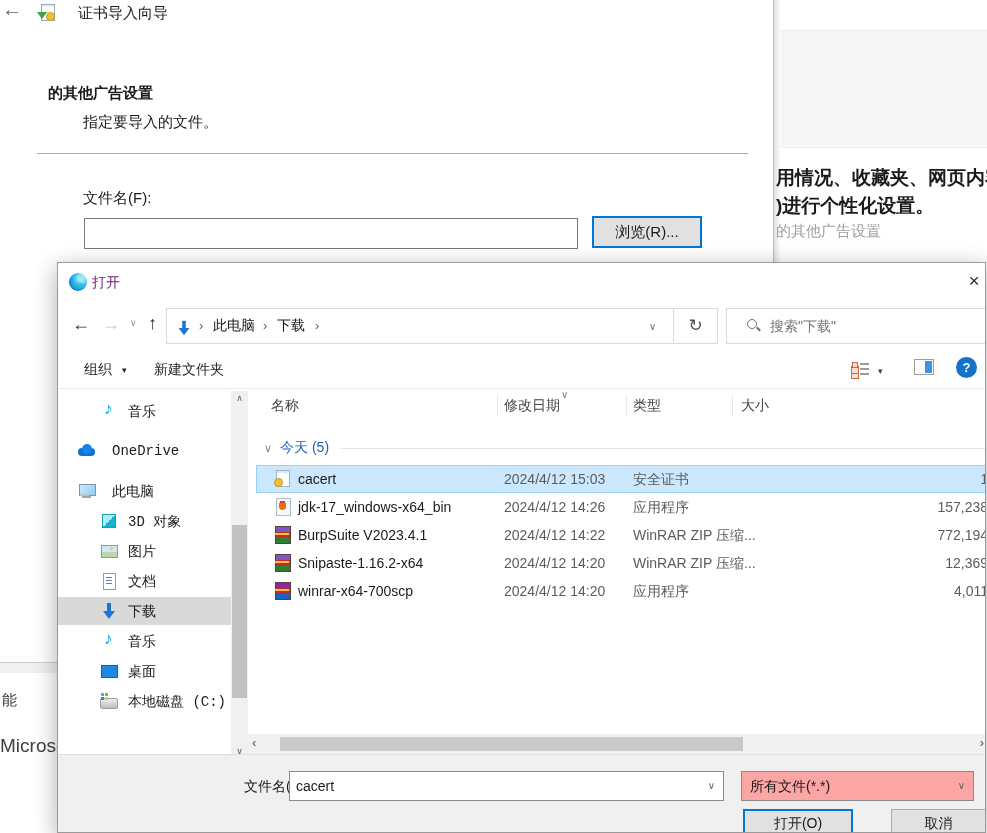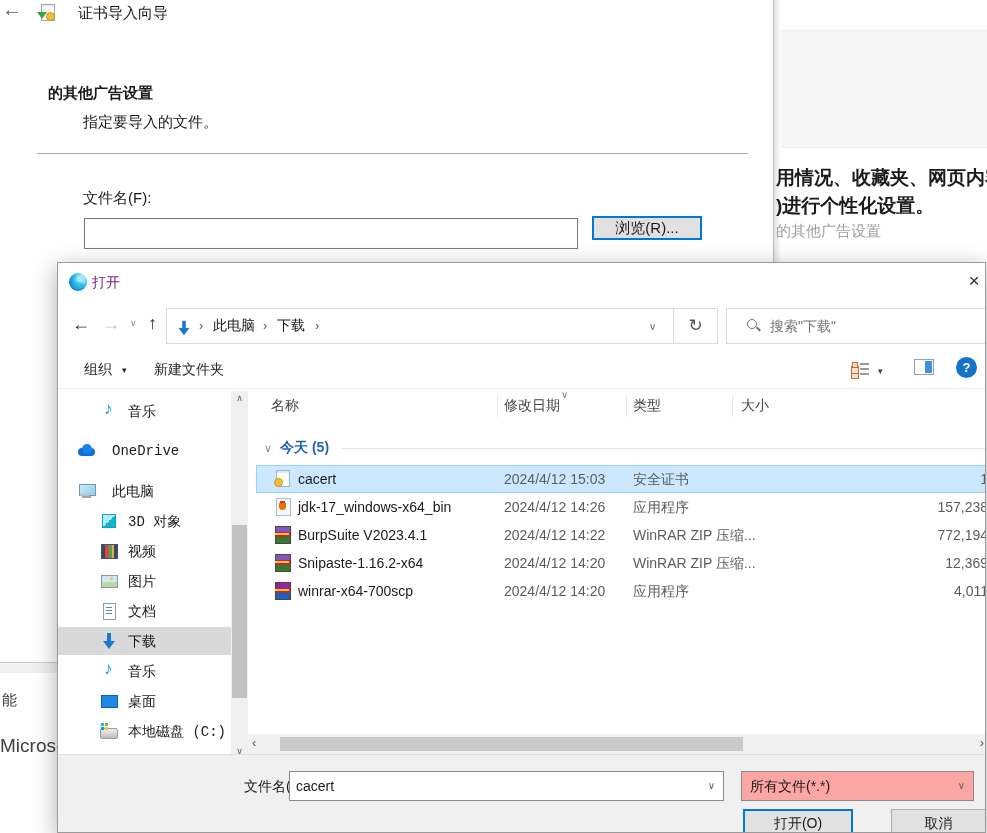--- a/index.html
+++ b/index.html
@@ -13,21 +13,21 @@
   .wiz-ico { position:absolute; left:37px; top:4px; width:18px; height:18px; }
   .wiz-ico::before { content:""; position:absolute; left:4px; top:0; width:12px; height:15px; background:#fdfdf6; border:1px solid #9aa7b5; box-shadow:inset 0 2px 0 #e8eef4; }
   .wiz-ico::after { content:""; position:absolute; left:9px; top:8px; width:7px; height:7px; background:#f2c037; border:1px solid #c79a1c; border-radius:50%; }
   .wiz-ico b { position:absolute; left:0; top:8px; width:0; height:0; border-left:5px solid transparent; border-right:5px solid transparent; border-top:7px solid #43a047; }
   .wiz-title { position:absolute; left:64px; top:4px; font-size:15px; color:#1a1a1a;margin-left:14px; }
   .wiz-heading { position:absolute; left:48px; top:84px; font-size:15px; font-weight:bold; color:#1a1a1a; }
   .wiz-desc { position:absolute; left:83px; top:113px; font-size:15px; color:#1a1a1a; }
   .wiz-sep { position:absolute; left:37px; top:153px; width:711px; height:1px; background:#a9a9a9; }
   .wiz-fn-label { position:absolute; left:83px; top:189px; font-size:15px; color:#1a1a1a; }
   .wiz-input { position:absolute; left:84px; top:218px; width:494px; height:31px; border:1px solid #7a7a7a; background:#fff; font-size:14px; padding:0 6px; }
-  .wiz-browse { position:absolute; left:592px; top:216px; width:110px; height:24px; background:#e1e1e1; border:2px solid #0078d7; font-size:15px; color:#1a1a1a; font-family:inherit; }
+  .wiz-browse { position:absolute; left:592px; top:216px; width:110px; height:32px; background:#e1e1e1; border:2px solid #0078d7; font-size:15px; color:#1a1a1a; font-family:inherit; }
   .wiz-edge { position:absolute; left:773px; top:0; width:1px; height:262px; background:#bcbcbc; }
   .wiz-shadow { position:absolute; left:774px; top:0; width:7px; height:262px; background:linear-gradient(90deg,rgba(0,0,0,.12),rgba(0,0,0,0)); }
 
   
   .set-card { position:absolute; left:781px; top:30px; width:206px; height:118px; background:#f6f6f6; border-top:1px solid #ededed; border-bottom:1px solid #ededed; }
   .set-bold1 { position:absolute; left:776px; top:165px; width:215px; font-size:19px; font-weight:bold; color:#1a1a1a; white-space:nowrap; }
   .set-bold2 { position:absolute; left:776px; top:193px; font-size:19px; font-weight:bold; color:#1a1a1a; white-space:nowrap; }
   .set-gray { position:absolute; left:776px; top:222px; font-size:15px; color:#a0a0a0; white-space:nowrap; }
   .set-left-partial { position:absolute; left:2px; top:691px; font-size:15px; color:#3a3a3a; }
   .set-left-brand { position:absolute; left:0; top:735px; font-size:19px; color:#404040; }
@@ -105,21 +105,21 @@
   .ico.disk::after { content:""; position:absolute; left:1px; top:1px; width:3px; height:3px; background:#29b6f6; box-shadow:4px 0 0 #7cb342, 0 4px 0 #039be5, 4px 4px 0 #fbc02d; }
 
   
   .filearea { position:absolute; left:190px; top:128px; width:739px; height:343px; overflow:hidden; background:#fff; }
   .cols { position:relative; height:30px; }
   .col-h { position:absolute; top:6px; font-size:14px; color:#444; white-space:nowrap; }
   .col-sort { position:absolute; left:313px; top:-2px; font-size:10px; color:#7a7a7a; }
   .col-sep { position:absolute; top:4px; width:1px; height:22px; background:#e8e8e8; }
   .group-row { position:relative; margin-top:16px; height:22px; display:flex; align-items:center; padding-left:16px; }
   .group-chev { font-size:11px; color:#6d8ca8; margin-right:8px; }
-  .group-label { font-size:14px; color:#2162b5; white-space:nowrap;font-weight:bold; }
+  .group-label { font-size:14px; color:#2162b5; white-space:nowrap; }
   .group-line { flex:1; height:1px; background:#e3e3e3; margin-left:12px; }
   .rows { margin:6px 0 0 8px; width:731px; }
   .frow { position:relative; height:28px; cursor:default; }
   .frow.sel { background:#cce8ff; box-shadow:inset 0 0 0 1px #99d1ff; }
   .frow .fico { position:absolute; left:18px; top:5px; }
   .frow .fname { position:absolute; left:42px; top:6px; font-size:14px; color:#1b1b1b; white-space:nowrap; }
   .frow .fdate { position:absolute; left:248px; top:6px; font-size:14px; color:#5c5c5c; white-space:nowrap;text-align:right; }
   .frow .ftype { position:absolute; left:377px; top:6px; font-size:14px; color:#5c5c5c; white-space:nowrap; }
   .frow .fsize { position:absolute; left:590px; top:6px; width:142px; text-align:right; font-size:14px; color:#5c5c5c; white-space:nowrap; }
   .fico { display:inline-block; width:17px; height:17px; position:relative; }
@@ -226,24 +226,20 @@
         </div>
         <div class="sb-item lvl1">
           <span class="ico computer"></span>
           <span class="sb-label">此电脑</span>
         </div>
         <div class="sb-item lvl2">
           <span class="ico cube"></span>
           <span class="sb-label">3D 对象</span>
         </div>
         <div class="sb-item lvl2">
-          <span class="ico video"></span>
-          <span class="sb-label">视频</span>
-        </div>
-        <div class="sb-item lvl2">
           <span class="ico pictures"></span>
           <span class="sb-label">图片</span>
         </div>
         <div class="sb-item lvl2">
           <span class="ico documents"></span>
           <span class="sb-label">文档</span>
         </div>
         <div class="sb-item lvl2 sel">
           <span class="ico download"></span>
           <span class="sb-label">下载</span>

